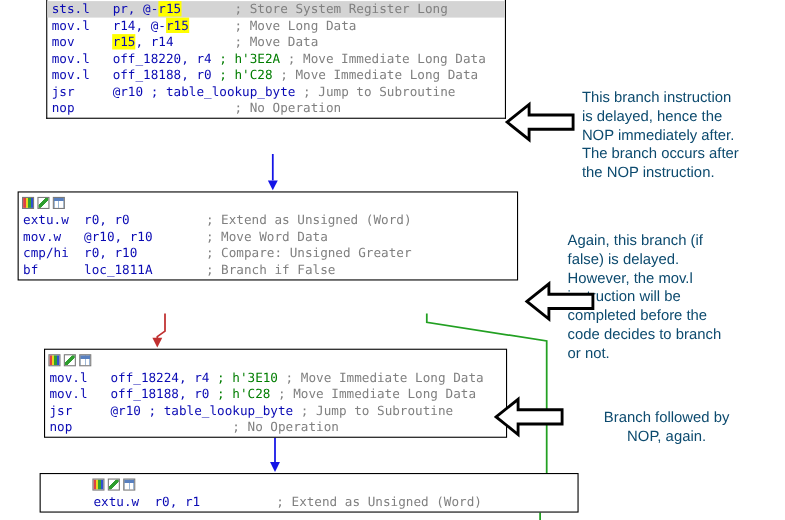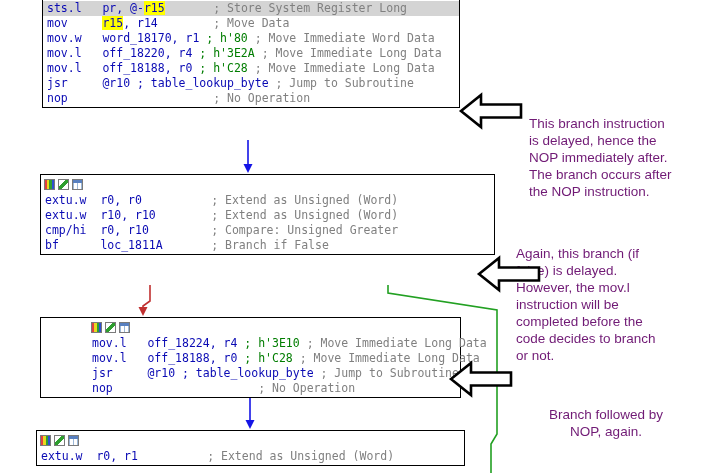--- a/index.html
+++ b/index.html
@@ -27,71 +27,71 @@
   .line {
     white-space: pre; font-size: 11.5px; line-height: 15px; height: 15px;
     padding-left: 4px; color: var(--code);
   }
   .line.hl-row { background: var(--current-line); }
   .seg-com { color: var(--comment); }
   .seg-val { color: var(--value); }
   .hl-yellow { background: var(--register-highlight); }
   .annot-arrow { fill: #ffffff; stroke: #000000; stroke-width: 2.6px; stroke-linejoin: miter; }
   .annot-text {
-    position: absolute; z-index: 2; color: #701a75;
+    position: absolute; z-index: 2; color: #0c4a6e;
     font-family: "Liberation Sans", sans-serif;
-    font-size: 13.5px; line-height: 17px; white-space: pre-line; margin-top: 35px;
+    font-size: 13.5px; line-height: 17px; white-space: pre-line;
   }
 </style>
 </head>
 <body>
 
 <div class="canvas">
   <svg id="edges-svg" class="layer" width="714" height="473">
       <polyline points="248,140 248,164" fill="none" stroke="#1414e6" stroke-width="1.6"></polyline>
       <polygon points="248,173 243.5,164 252.5,164" fill="#1414e6"></polygon>
       <polyline points="150,285 150,301 143,306 143,308" fill="none" stroke="#c03030" stroke-width="1.6"></polyline>
       <polygon points="143,316 138.5,307 147.5,307" fill="#c03030"></polygon>
       <polyline points="388,285 388,293 497,310 497,434 491,444 491,474" fill="none" stroke="#22a022" stroke-width="1.6"></polyline>
       <polyline points="250,397 250,420" fill="none" stroke="#1414e6" stroke-width="1.6"></polyline>
       <polygon points="250,429 245.5,420 254.5,420" fill="#1414e6"></polygon>
     </svg>
   <div id="blocks-root">
       <div class="block no-title" style="left: 42px; top: 0px; width: 418px;">
         <div class="line hl-row"><span class="seg-code">sts.l   pr, @-</span><span class="seg-code hl-yellow">r15</span><span class="seg-code">       </span><span class="seg-com">; Store System Register Long</span></div>
+        <div class="line"><span class="seg-code">mov.l   r14, @-</span><span class="seg-code hl-yellow">r15</span><span class="seg-code">      </span><span class="seg-com">; Move Long Data</span></div>
         <div class="line"><span class="seg-code">mov     </span><span class="seg-code hl-yellow">r15</span><span class="seg-code">, r14        </span><span class="seg-com">; Move Data</span></div>
-        <div class="line"><span class="seg-code">mov.w   word_18170, r1 </span><span class="seg-val">; h'80 </span><span class="seg-com">; Move Immediate Word Data</span></div>
         <div class="line"><span class="seg-code">mov.l   off_18220, r4 </span><span class="seg-val">; h'3E2A </span><span class="seg-com">; Move Immediate Long Data</span></div>
         <div class="line"><span class="seg-code">mov.l   off_18188, r0 </span><span class="seg-val">; h'C28 </span><span class="seg-com">; Move Immediate Long Data</span></div>
         <div class="line"><span class="seg-code">jsr     @r10 </span><span class="seg-code">; table_lookup_byte </span><span class="seg-com">; Jump to Subroutine</span></div>
         <div class="line"><span class="seg-code">nop                     </span><span class="seg-com">; No Operation</span></div>
       </div>
-      <div class="block" style="left: 16px; top: 174px; width: 455px; margin-left: 24px;">
+      <div class="block" style="left: 16px; top: 174px; width: 455px;">
         <div class="titlebar">
           <span class="nicon ic-color"></span>
           <span class="nicon ic-edit"></span>
           <span class="nicon ic-group"></span>
         </div>
         <div class="line"><span class="seg-code">extu.w  r0, r0          </span><span class="seg-com">; Extend as Unsigned (Word)</span></div>
-        <div class="line"><span class="seg-code">extu.w  r10, r10        </span><span class="seg-com">; Extend as Unsigned (Word)</span></div>
+        <div class="line"><span class="seg-code">mov.w   @r10, r10       </span><span class="seg-com">; Move Word Data</span></div>
         <div class="line"><span class="seg-code">cmp/hi  r0, r10         </span><span class="seg-com">; Compare: Unsigned Greater</span></div>
         <div class="line"><span class="seg-code">bf      loc_1811A       </span><span class="seg-com">; Branch if False</span></div>
       </div>
-      <div class="block" style="left: 40px; top: 317px; width: 421px; padding-left: 47px;">
+      <div class="block" style="left: 40px; top: 317px; width: 421px;">
         <div class="titlebar">
           <span class="nicon ic-color"></span>
           <span class="nicon ic-edit"></span>
           <span class="nicon ic-group"></span>
         </div>
         <div class="line"><span class="seg-code">mov.l   off_18224, r4 </span><span class="seg-val">; h'3E10 </span><span class="seg-com">; Move Immediate Long Data</span></div>
         <div class="line"><span class="seg-code">mov.l   off_18188, r0 </span><span class="seg-val">; h'C28 </span><span class="seg-com">; Move Immediate Long Data</span></div>
         <div class="line"><span class="seg-code">jsr     @r10 </span><span class="seg-code">; table_lookup_byte </span><span class="seg-com">; Jump to Subroutine</span></div>
         <div class="line"><span class="seg-code">nop                     </span><span class="seg-com">; No Operation</span></div>
       </div>
-      <div class="block" style="left: 36px; top: 430px; width: 429px;">
+      <div class="block" style="left: 36px; top: 430px; width: 490px; padding-left: 44px;">
         <div class="titlebar">
           <span class="nicon ic-color"></span>
           <span class="nicon ic-edit"></span>
           <span class="nicon ic-group"></span>
         </div>
         <div class="line"><span class="seg-code">extu.w  r0, r1          </span><span class="seg-com">; Extend as Unsigned (Word)</span></div>
       </div>
     </div>
   <svg id="annot-svg" class="layer" width="714" height="473">
       <polygon points="461,111 481,95 481,104.5 521,104.5 521,117.5 481,117.5 481,127" class="annot-arrow"></polygon>

